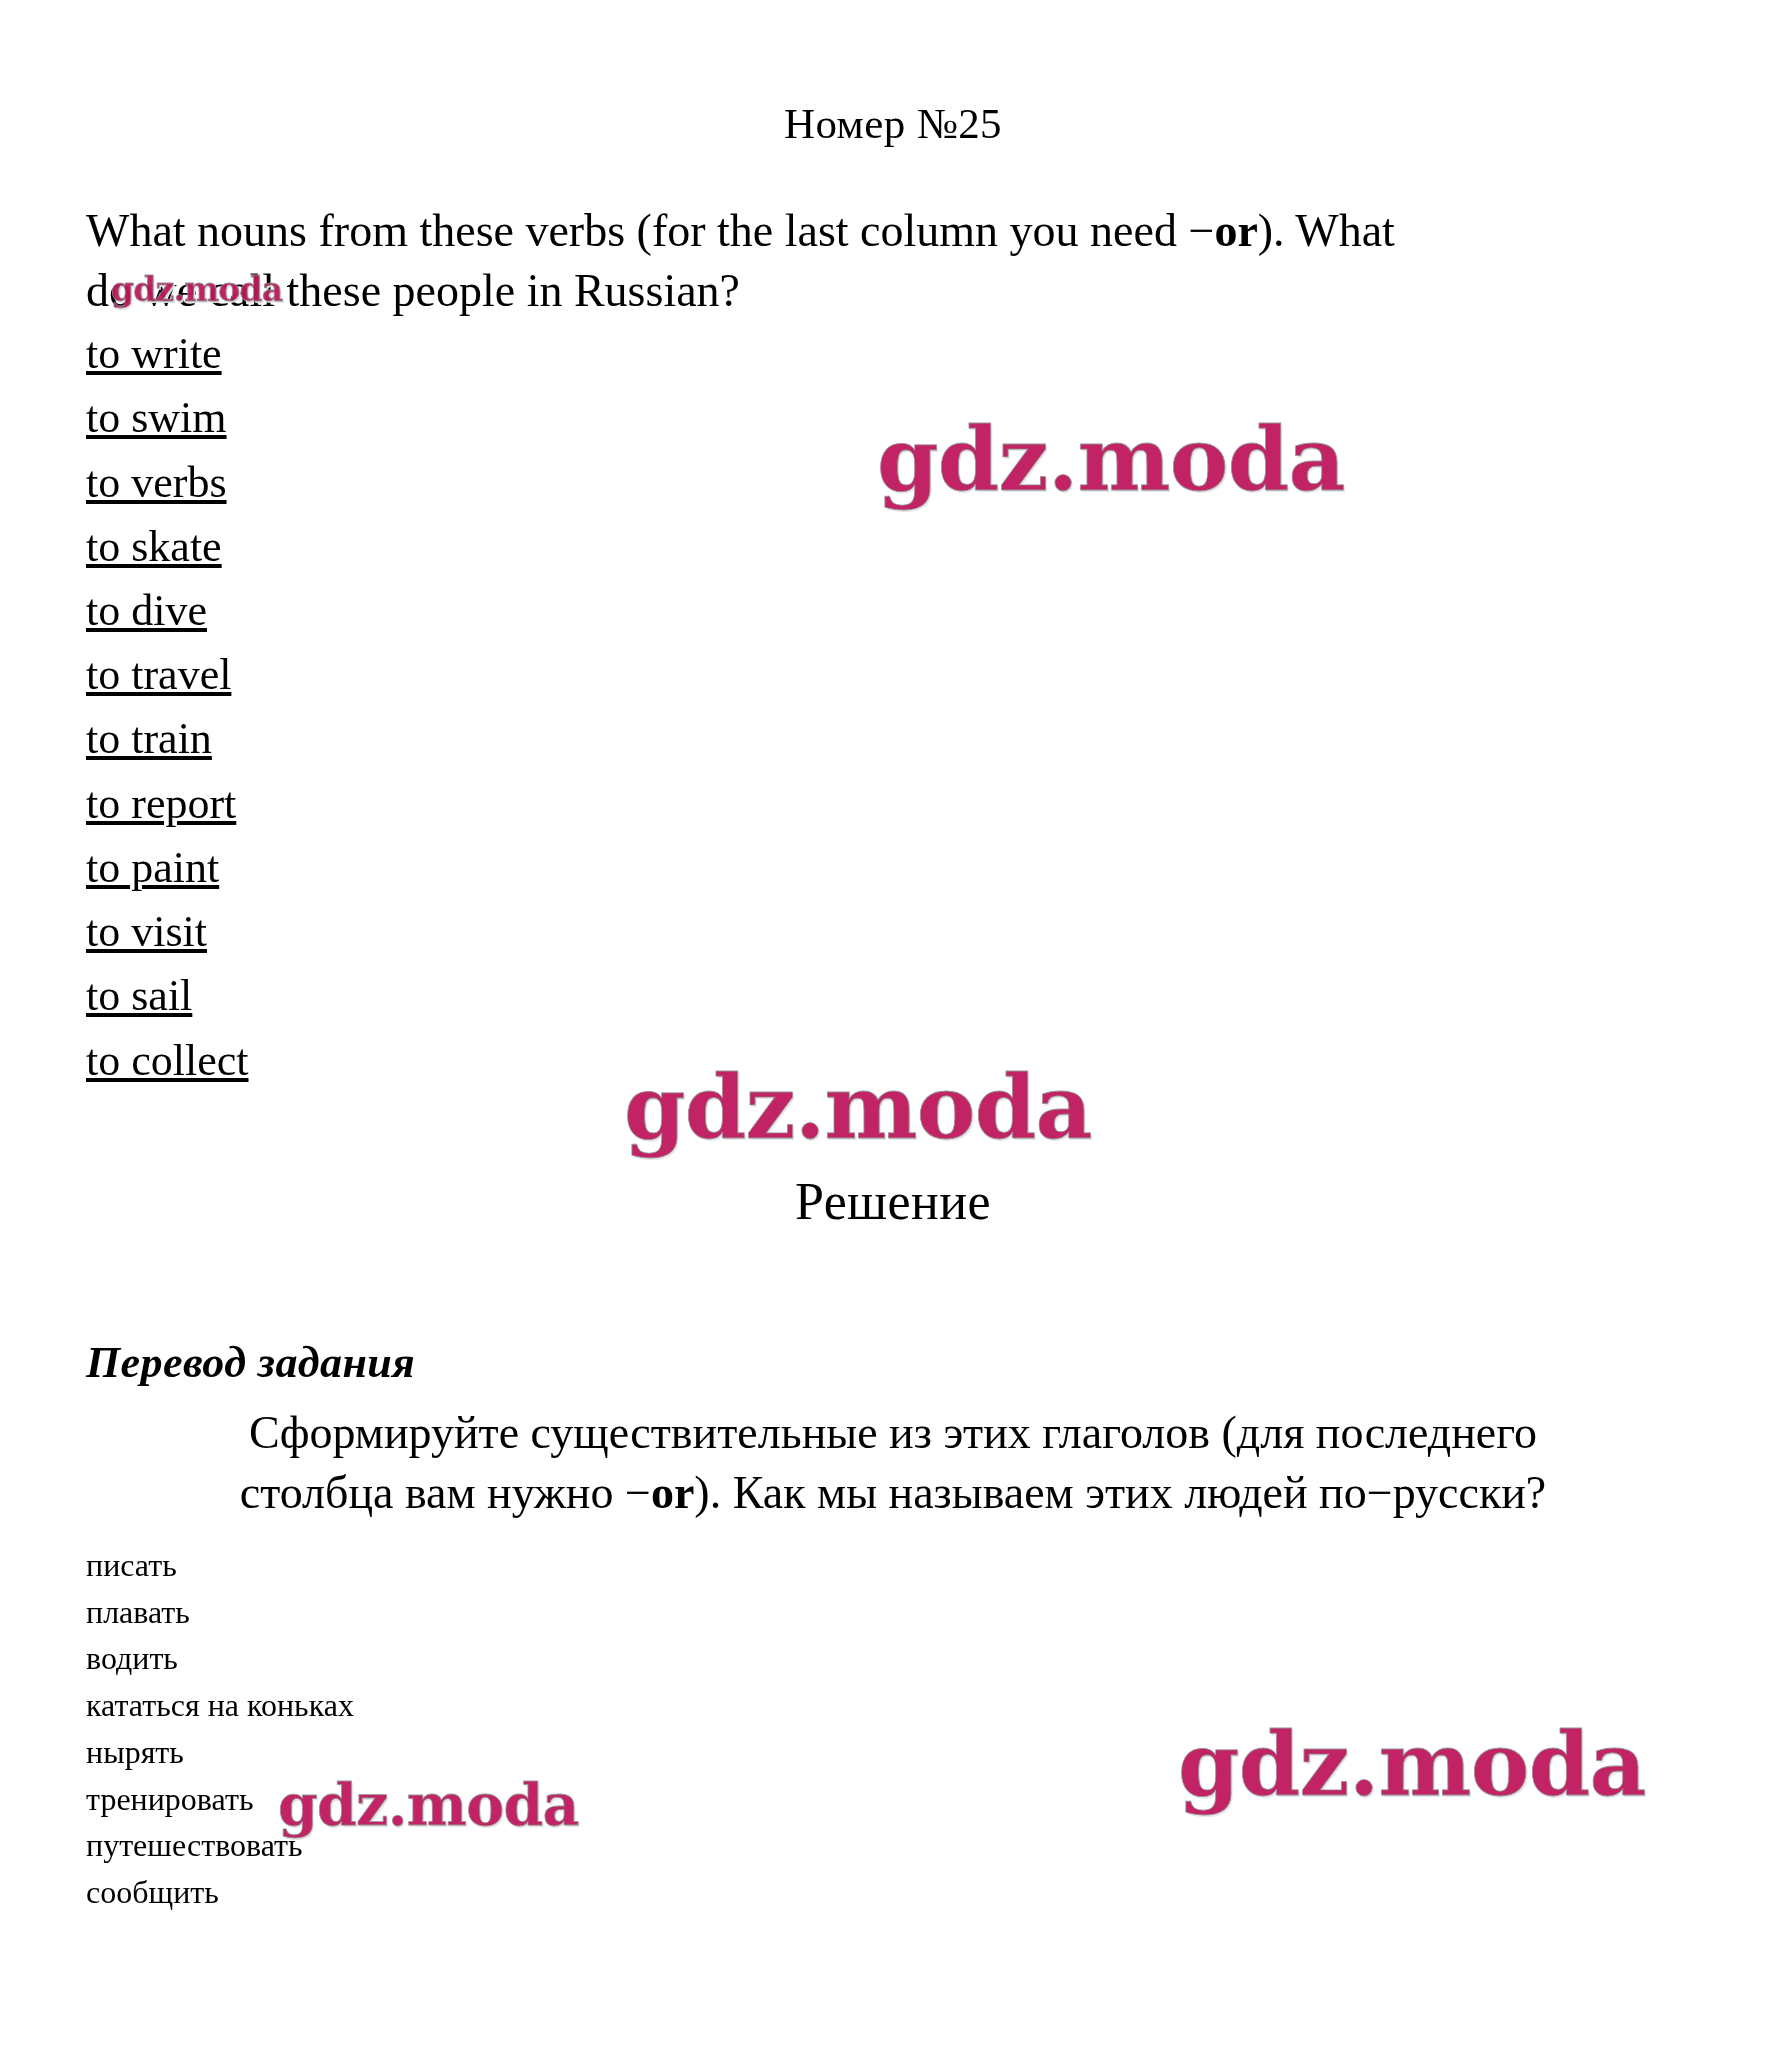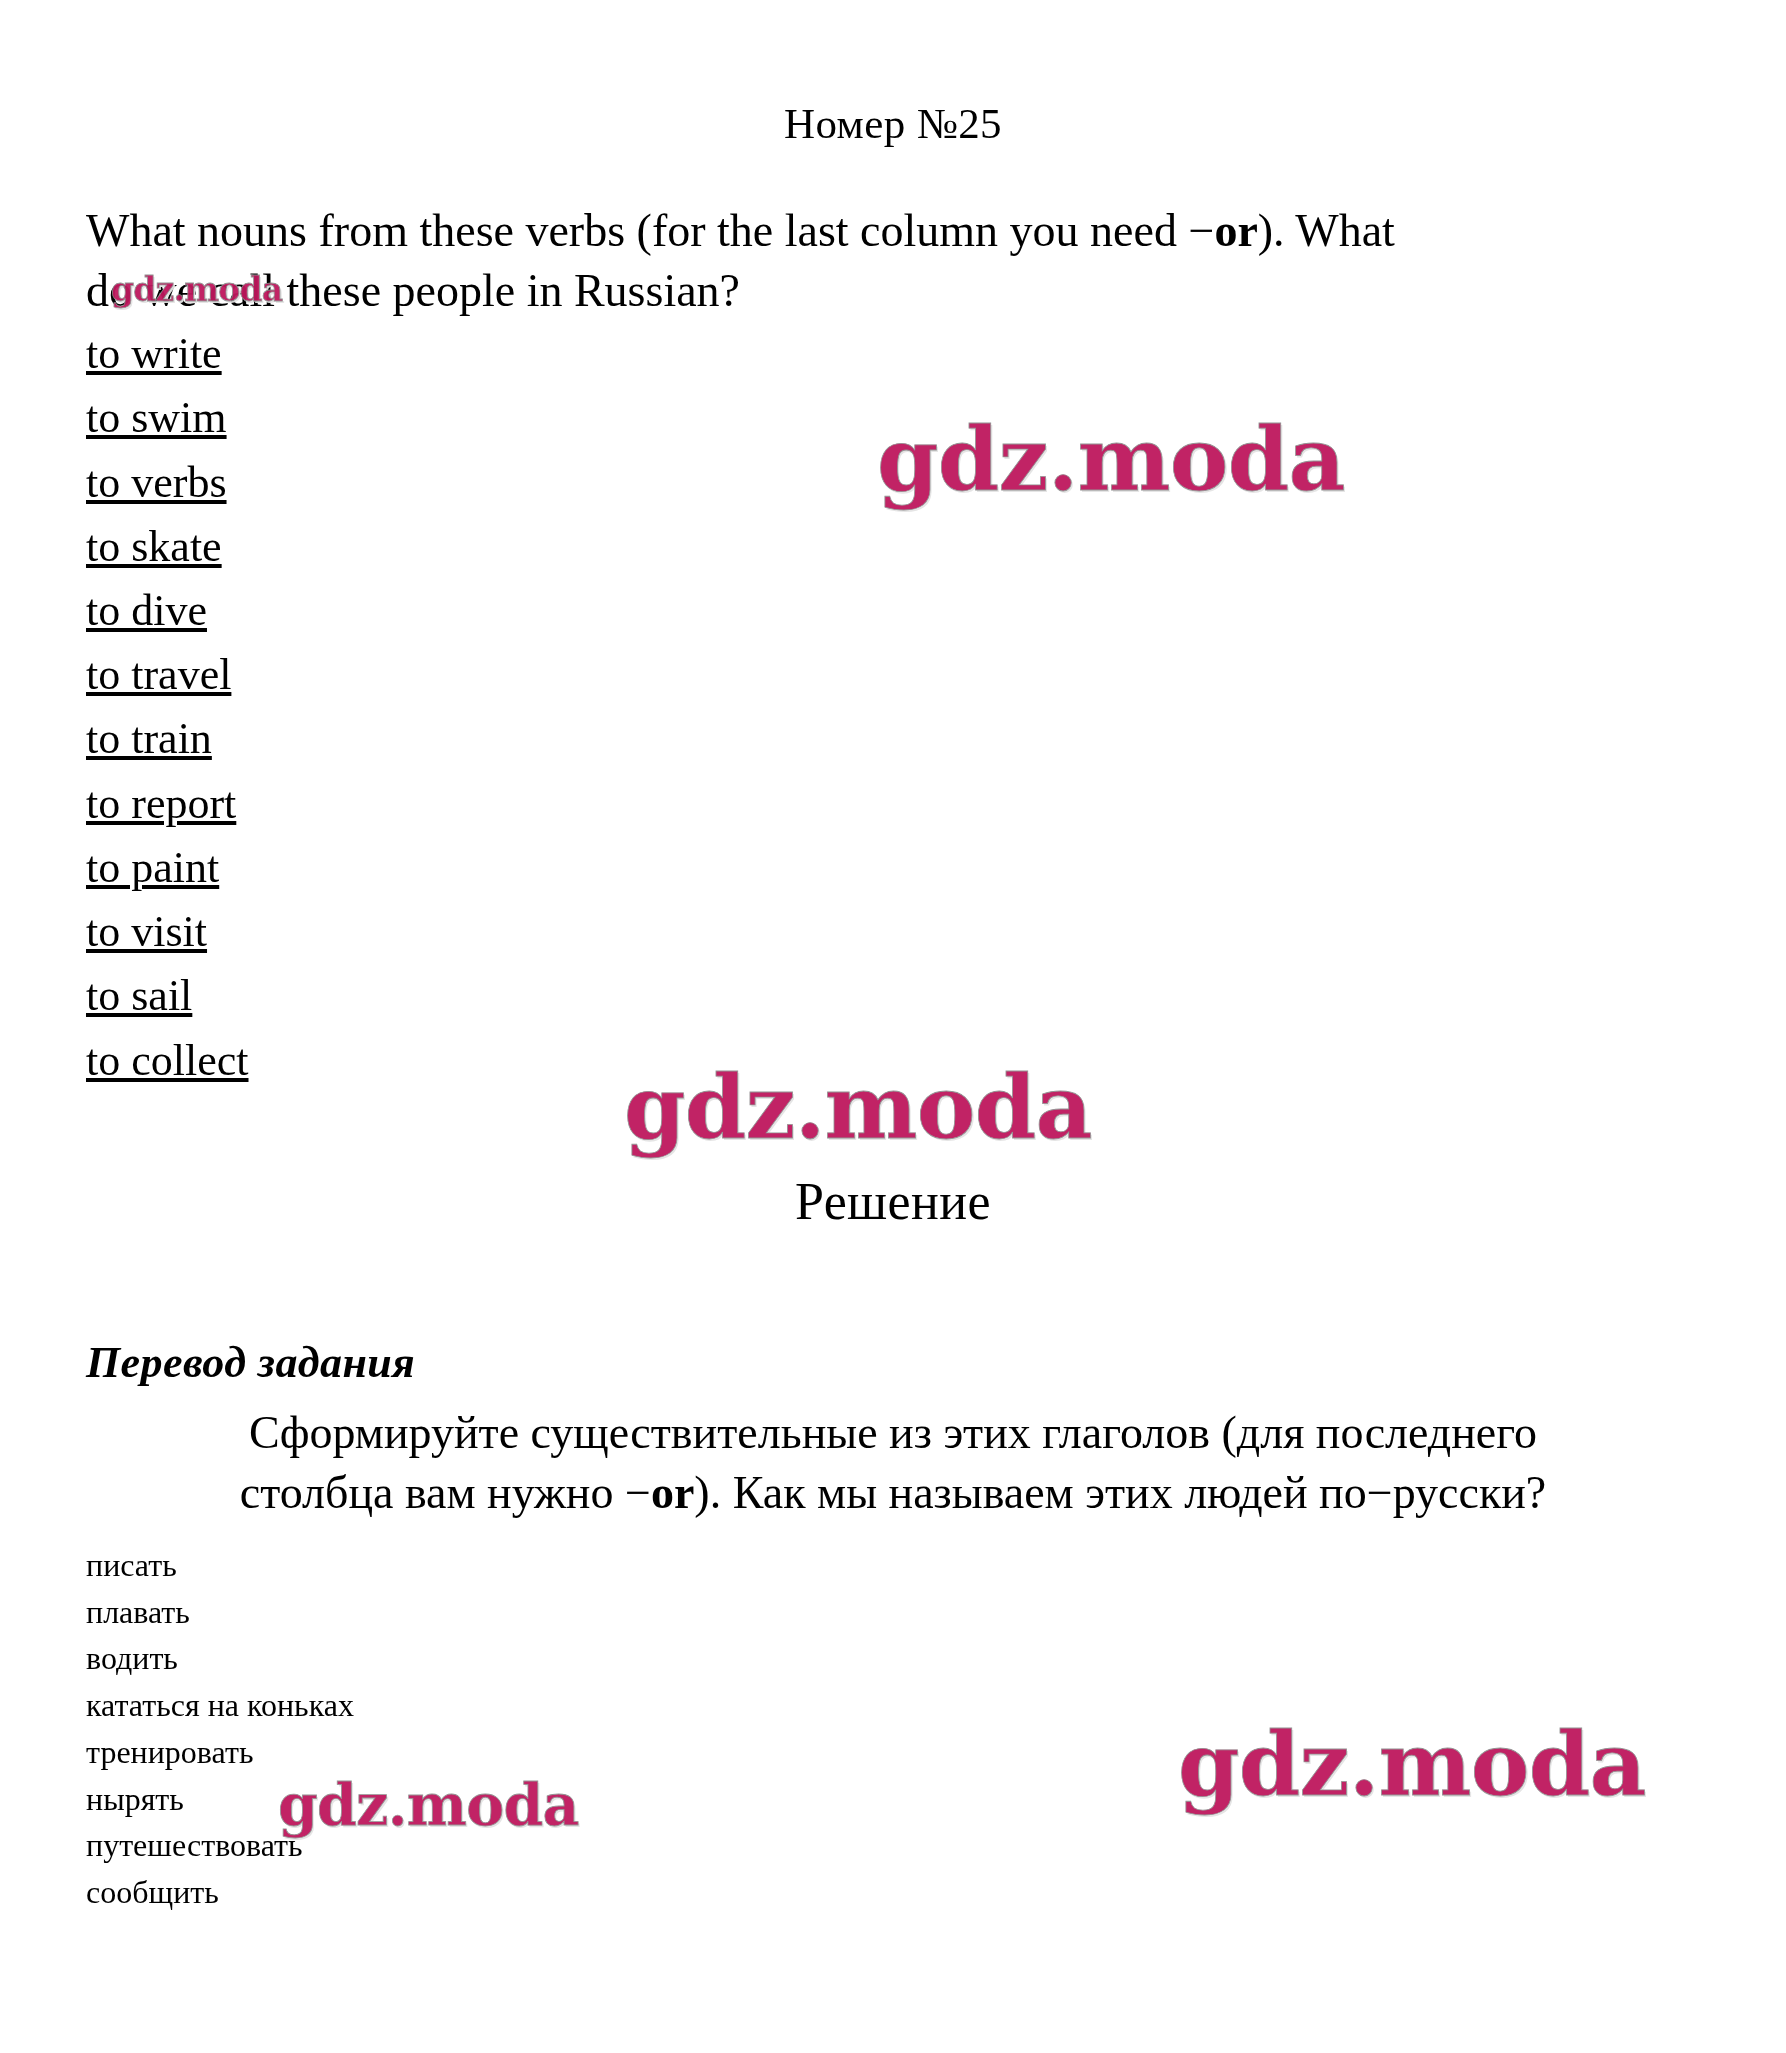--- a/index.html
+++ b/index.html
@@ -128,22 +128,22 @@
   <div class="translation-text">
     <div>Сформируйте существительные из этих глаголов (для последнего</div>
     <div><span>столбца вам нужно −</span><b>or</b><span>). Как мы называем этих людей по−русски?</span></div>
   </div>
 
   <div class="translation-list">
     <div class="item">писать</div>
     <div class="item">плавать</div>
     <div class="item">водить</div>
     <div class="item">кататься на коньках</div>
+    <div class="item">нырять</div>
     <div class="item">тренировать</div>
-    <div class="item">нырять</div>
     <div class="item">путешествовать</div>
     <div class="item">сообщить</div>
   </div>
 
   <div class="wm wm-1">gdz.moda</div>
   <div class="wm wm-2">gdz.moda</div>
   <div class="wm wm-3">gdz.moda</div>
   <div class="wm wm-4">gdz.moda</div>
   <div class="wm wm-5">gdz.moda</div>
 

